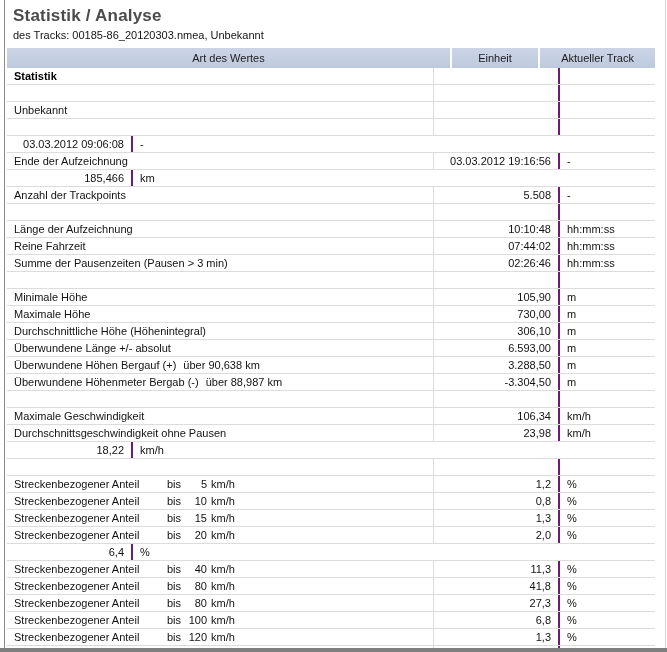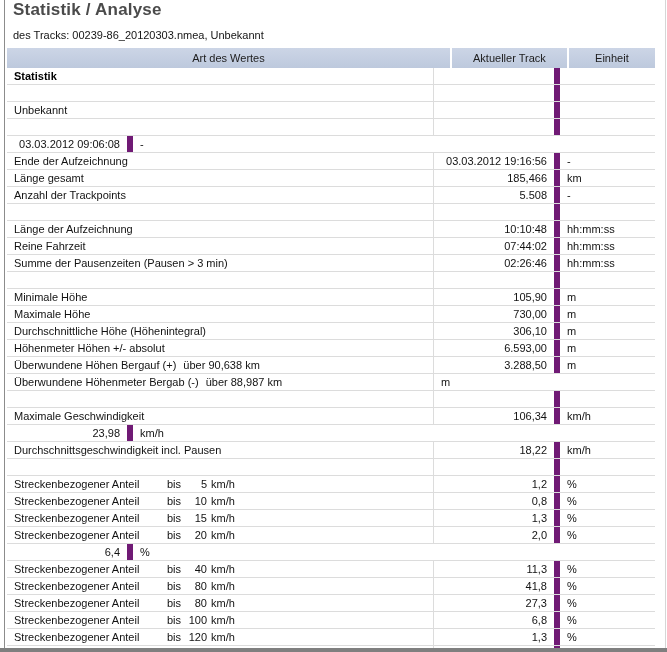--- a/index.html
+++ b/index.html
@@ -4,64 +4,64 @@
 <style>
   * { margin:0; padding:0; box-sizing:border-box; }
   html,body { width:667px; height:652px; background:#ffffff;
               font-family:"Liberation Sans", sans-serif; }
   .page { position:relative; width:667px; height:652px; overflow:hidden; background:#fff; }
 
   .edge-left  { position:absolute; left:4px; top:0; bottom:0; width:1px; background:#8c8c8c; }
   .edge-right { position:absolute; right:1px; top:0; bottom:0; width:1px; background:#d6d6d6; }
   .edge-bottom{ position:absolute; left:0; right:0; bottom:0; height:4px; background:#7f7f7f; z-index:5; }
 
-  .title    { position:absolute; left:13px; top:0; font-size:17px; font-weight:bold;
+  .title    { position:absolute; left:13px; top:6px; font-size:17px; font-weight:bold;
               color:#4b4b4b; letter-spacing:.2px; white-space:nowrap; }
   .subtitle { position:absolute; left:13px; top:29px; font-size:11px; color:#141414; white-space:nowrap; }
 
   .table { position:absolute; left:7px; top:48px; width:648px; }
 
   .thead { display:flex; height:20px; }
   .th { background:linear-gradient(#ccd5e6,#bdc9dd); font-size:11px; color:#1c1c1c;
         display:flex; align-items:center; justify-content:center; height:20px; }
   .th-1 { width:478px; }
   .th-2 { width:126px; border-left:2px solid #ffffff; }
   .th-3 { width:95px;  border-left:2px solid #ffffff; }
 
   .row { display:flex; height:17px; border-bottom:1px solid #dcdcdc;
          font-size:11px; color:#121212; }
   .c1 { width:427px; border-right:1px solid #dcdcdc; padding-left:7px;
         line-height:15px; padding-top:1px; white-space:nowrap; overflow:hidden; }
-  .c2 { width:126px; border-right:6px solid #701a75; text-align:right; padding-right:7px;
+  .c2 { width:126px; border-right:2px solid #701a75; text-align:right; padding-right:7px;
         line-height:15px; padding-top:1px; white-space:nowrap; }
   .c3 { width:95px; padding-left:7px; line-height:15px; padding-top:1px; white-space:nowrap; }
   .row.bold .c1 { font-weight:bold; color:#000; }
 
   .lbl  { display:inline-block; width:153px; }
   .bis  { display:inline-block; width:18px; }
   .lim  { display:inline-block; width:22px; text-align:right; }
   .limu { padding-left:4px; }
   .extra{ margin-left:7px;margin-top:36px; }
 </style>
 </head>
 <body>
 
 <div class="page">
   <div class="edge-left"></div>
   <div class="edge-right"></div>
   <div class="edge-bottom"></div>
 
   <div class="title">Statistik / Analyse</div>
-  <div class="subtitle">des Tracks: 00239-86_20120303.nmea, Unbekannt</div>
+  <div class="subtitle">des Tracks: 00185-86_20120303.nmea, Unbekannt</div>
 
   <div class="table">
     <div class="thead">
       <div class="th th-1">Art des Wertes</div>
+      <div class="th th-3">Einheit</div>
       <div class="th th-2">Aktueller Track</div>
-      <div class="th th-3">Einheit</div>
     </div>
     <div>
         <div class="row bold">
           <div class="c1"><span>Statistik</span></div>
           <div class="c2"></div>
           <div class="c3"></div>
         </div>
         <div class="row">
           <div class="c1"></div>
           <div class="c2"></div>
@@ -80,21 +80,20 @@
         <div class="row">
           <div class="c2">03.03.2012 09:06:08</div>
           <div class="c3">-</div>
         </div>
         <div class="row">
           <div class="c1"><span>Ende der Aufzeichnung</span></div>
           <div class="c2">03.03.2012 19:16:56</div>
           <div class="c3">-</div>
         </div>
         <div class="row">
-          <div class="c1"><span>Länge gesamt</span></div>
           <div class="c2">185,466</div>
           <div class="c3">km</div>
         </div>
         <div class="row">
           <div class="c1"><span>Anzahl der Trackpoints</span></div>
           <div class="c2">5.508</div>
           <div class="c3">-</div>
         </div>
         <div class="row">
           <div class="c1"></div>
@@ -130,49 +129,50 @@
           <div class="c1"><span>Maximale Höhe</span></div>
           <div class="c2">730,00</div>
           <div class="c3">m</div>
         </div>
         <div class="row">
           <div class="c1"><span>Durchschnittliche Höhe (Höhenintegral)</span></div>
           <div class="c2">306,10</div>
           <div class="c3">m</div>
         </div>
         <div class="row">
-          <div class="c1"><span>Höhenmeter Höhen +/- absolut</span></div>
+          <div class="c1"><span>Überwundene Länge +/- absolut</span></div>
           <div class="c2">6.593,00</div>
           <div class="c3">m</div>
         </div>
         <div class="row">
           <div class="c1"><span>Überwundene Höhen Bergauf (+)</span><span class="extra">über 90,638 km</span></div>
           <div class="c2">3.288,50</div>
           <div class="c3">m</div>
         </div>
         <div class="row">
           <div class="c1"><span>Überwundene Höhenmeter Bergab (-)</span><span class="extra">über 88,987 km</span></div>
+          <div class="c2">-3.304,50</div>
           <div class="c3">m</div>
         </div>
         <div class="row">
           <div class="c1"></div>
           <div class="c2"></div>
           <div class="c3"></div>
         </div>
         <div class="row">
           <div class="c1"><span>Maximale Geschwindigkeit</span></div>
           <div class="c2">106,34</div>
           <div class="c3">km/h</div>
         </div>
         <div class="row">
+          <div class="c1"><span>Durchschnittsgeschwindigkeit ohne Pausen</span></div>
           <div class="c2">23,98</div>
           <div class="c3">km/h</div>
         </div>
         <div class="row">
-          <div class="c1"><span>Durchschnittsgeschwindigkeit incl. Pausen</span></div>
           <div class="c2">18,22</div>
           <div class="c3">km/h</div>
         </div>
         <div class="row">
           <div class="c1"></div>
           <div class="c2"></div>
           <div class="c3"></div>
         </div>
         <div class="row">
           <div class="c1"><span class="lbl">Streckenbezogener Anteil</span><span class="bis">bis</span><span class="lim">5</span><span class="limu">km/h</span></div>

